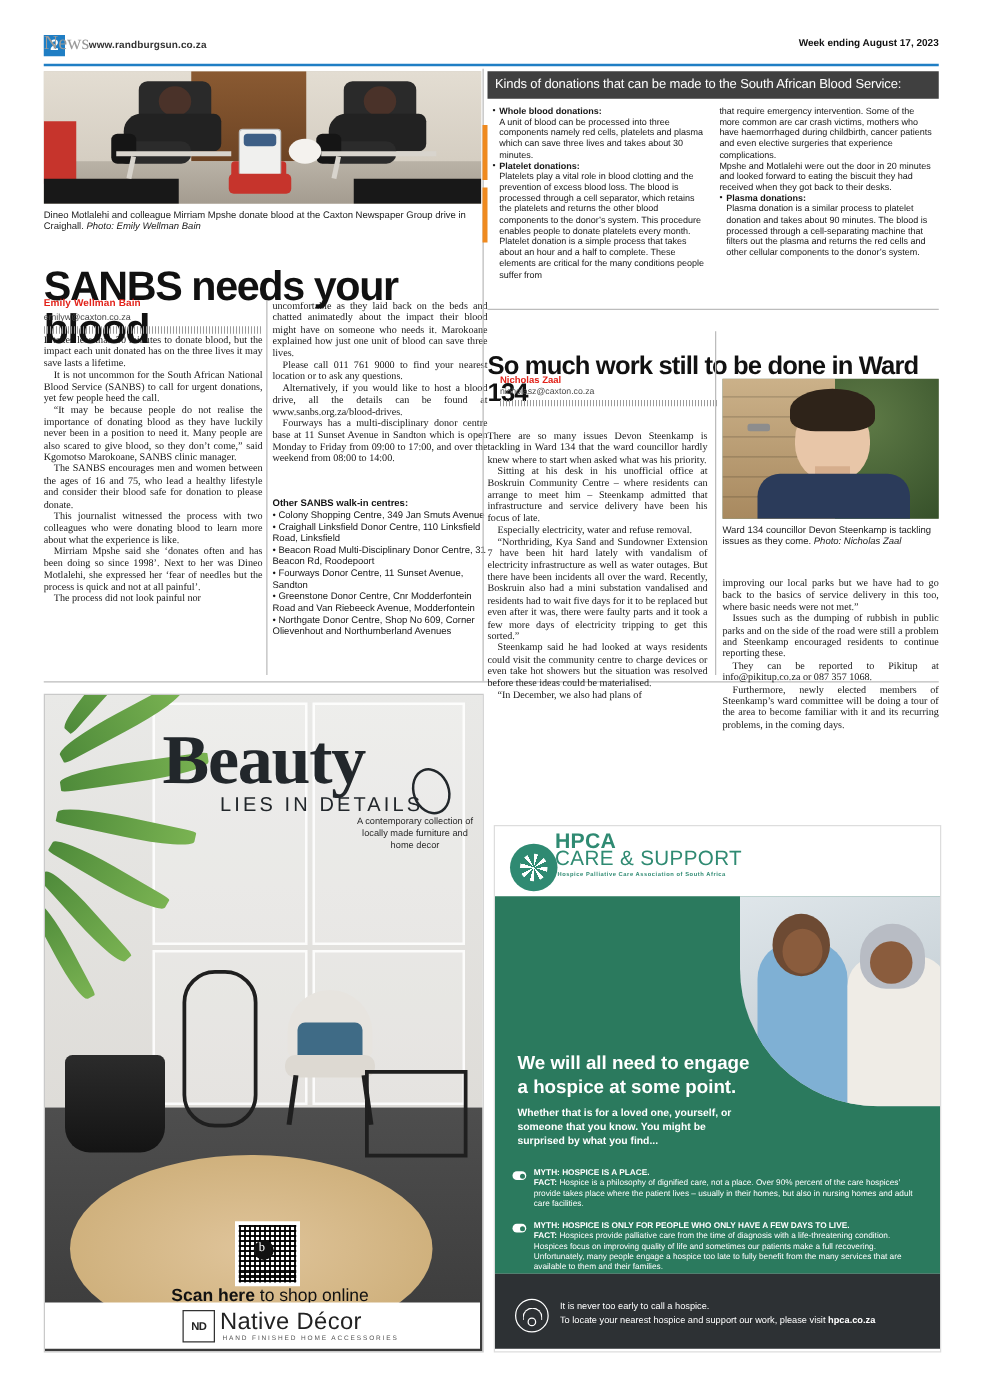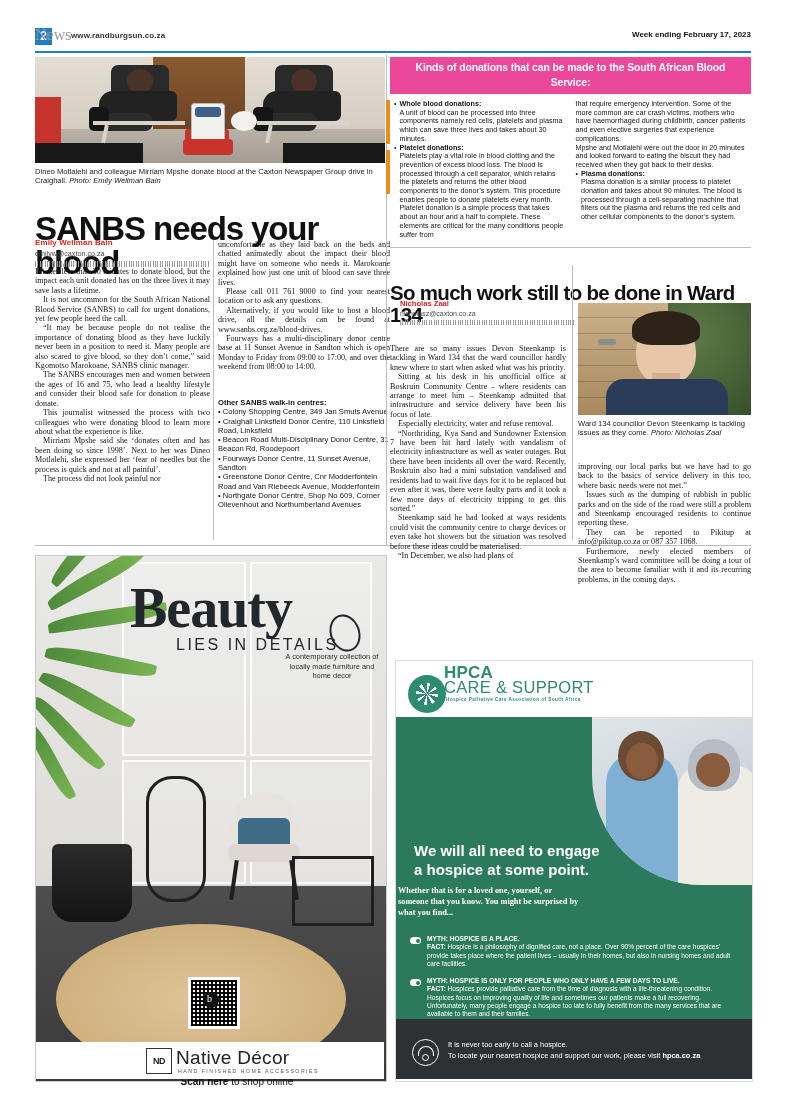--- a/index.html
+++ b/index.html
@@ -64,22 +64,22 @@
   .bodysans{font-family:"Liberation Sans",sans-serif;font-size:7.6px;line-height:9.3px;color:#151515;}
   .bodysans p{margin:0;}
   .bodysans b{font-weight:bold;}
 
   #col1-body{position:absolute;left:35px;top:267px;width:175px;}
   #col2-body{position:absolute;left:218px;top:240px;width:172px;}
   #col2-walkin{position:absolute;left:218px;top:398px;width:172px;}
 
   
   .infobox{position:absolute;left:390px;top:57px;width:361px;}
-  .infobox .bar{background:#ec4899;color:#fff;font-weight:bold;font-size:10.4px;line-height:15px;
-                padding:3px 6px 4px 6px;letter-spacing:-.1px;text-align:center;}
+  .infobox .bar{background:#404040;color:#fff;font-weight:normal;font-size:10.4px;line-height:15px;
+                padding:3px 6px 4px 6px;letter-spacing:-.1px;}
   .infobox .cols{display:flex;gap:10px;padding:6px 4px 0 4px;}
   .infobox .cols > div{width:50%;}
   .ib-text{font-family:"Liberation Sans",sans-serif;font-size:7.2px;line-height:8.7px;color:#151515;}
   .ib-text p{margin:0;}
   .ib-item{display:flex;gap:3px;}
   .ib-item .bullet{font-size:7px;line-height:8.7px;}
   .ib-item b{font-weight:bold;}
   .orange-tab{position:absolute;left:386px;top:100px;width:4px;height:44px;background:#ef8a1f;}
   .orange-tab2{position:absolute;left:386px;top:150px;width:4px;height:44px;background:#ef8a1f;}
 
@@ -134,21 +134,21 @@
           border-radius:6px 6px 20px 20px;}
   .ba-stand{position:absolute;left:256px;top:300px;width:76px;height:64px;border:3px solid #1f1f1f;}
   .ba-mirror{position:absolute;left:110px;top:220px;width:54px;height:120px;border:3px solid #1f1f1f;border-radius:26px;}
   .qrbox{position:absolute;left:188px;top:977px;width:46px;height:46px;background:#fff;padding:3px;}
   .qrgrid{width:100%;height:100%;background:
       repeating-linear-gradient(90deg,#111 0 2px,#fff 2px 4px),
       repeating-linear-gradient(0deg,#111 0 2px,transparent 2px 4px);
       background-blend-mode:multiply;}
   .qr-center{position:absolute;left:203px;top:992px;width:16px;height:16px;border-radius:50%;background:#111;}
   .qr-center::after{content:"b";position:absolute;left:4px;top:1px;color:#fff;font-size:10px;font-family:"Liberation Serif",serif;}
-  .scanhere{position:absolute;left:137px;top:1076px;width:200px;text-align:center;font-size:10px;color:#111;}
+  .scanhere{position:absolute;left:137px;top:1028px;width:200px;text-align:left;font-size:14px;color:#111;}
   .scanhere b{font-weight:bold;}
   .ndbar{position:absolute;left:36px;top:1042px;width:348px;height:37px;background:#fff;}
   .ndlogo{position:absolute;left:146px;top:1048px;width:24px;height:24px;border:1.2px solid #333;
           font-size:9px;font-weight:bold;text-align:center;line-height:24px;color:#222;letter-spacing:-.5px;}
   .ndname{position:absolute;left:176px;top:1047px;font-family:"Liberation Sans",sans-serif;font-size:19px;color:#222;letter-spacing:.3px;}
   .ndtag{position:absolute;left:178px;top:1068px;font-size:5.2px;letter-spacing:1.5px;color:#555;}
 
   
   .hpcaad{position:absolute;left:395px;top:660px;width:356px;height:420px;background:#fff;overflow:hidden;border:1px solid #ddd;}
   .hp-logo-wrap{position:absolute;left:12px;top:14px;}
@@ -164,21 +164,21 @@
   .hp-green{position:absolute;left:0;top:56px;width:356px;height:302px;background:#2b7a5e;}
   .hp-photo{position:absolute;left:196px;top:0;width:160px;height:168px;overflow:hidden;
             background:linear-gradient(160deg,#dfe6ea,#b9c4cb);border-bottom-left-radius:110px;}
   .hp-p1{position:absolute;left:14px;top:36px;width:72px;height:132px;background:#7fb0d4;border-radius:30px 30px 0 0;}
   .hp-p1h{position:absolute;left:26px;top:14px;width:46px;height:50px;background:#6d4a33;border-radius:50%;}
   .hp-p1f{position:absolute;left:34px;top:26px;width:32px;height:36px;background:#8a5c3d;border-radius:50%;}
   .hp-p2{position:absolute;left:86px;top:48px;width:80px;height:120px;background:#efece6;border-radius:24px 24px 0 0;}
   .hp-p2h{position:absolute;left:96px;top:22px;width:52px;height:52px;background:#b8bcc4;border-radius:50% 50% 40% 40%;}
   .hp-p2f{position:absolute;left:104px;top:36px;width:34px;height:34px;background:#8a5c3d;border-radius:50%;}
   .hp-heading{position:absolute;left:18px;top:124px;width:186px;color:#fff;font-size:15px;font-weight:bold;line-height:19px;}
-  .hp-sub{position:absolute;left:2px;top:168px;width:186px;color:#fff;font-size:8.3px;font-weight:bold;line-height:11px;font-family:Liberation Serif, serif;}
+  .hp-sub{position:absolute;left:18px;top:168px;width:186px;color:#fff;font-size:8.3px;font-weight:bold;line-height:11px;}
   .myths{position:absolute;left:14px;top:218px;width:330px;}
   .myth{display:flex;gap:6px;margin-bottom:9px;}
   .myth .dot{flex:0 0 auto;width:11px;height:7px;border-radius:5px;background:#fff;position:relative;margin-top:2px;}
   .myth .dot::after{content:"";position:absolute;right:1.5px;top:1.5px;width:4px;height:4px;border-radius:50%;background:#2b7a5e;}
   .myth .txt{color:#fff;font-size:6.6px;line-height:8.3px;}
   .myth .txt .q{font-weight:bold;display:block;}
   .myth .txt .a b{font-weight:bold;}
   .hp-dark{position:absolute;left:0;top:358px;width:356px;height:60px;background:#2d3134;}
   .hp-phone{position:absolute;left:16px;top:378px;width:25px;height:25px;border-radius:50%;border:1.6px solid #fff;}
   .hp-phone .h{position:absolute;left:4.5px;top:6px;width:14px;height:9px;border:1.6px solid #fff;border-radius:9px 9px 0 0;border-bottom:none;}
@@ -188,21 +188,21 @@
 </style>
 </head>
 <body>
 
 <div class="page">
 
   <div class="masthead">
     <div class="pagenum">2</div>
     <div class="siteurl">www.randburgsun.co.za</div>
     <div class="sectionname">News</div>
-    <div class="weekending">Week ending February 17, 2023</div>
+    <div class="weekending">Week ending August 17, 2023</div>
   </div>
   <div class="masthead-rule"></div>
 
   <div class="leadphoto">
     <div class="lp-wall"></div>
       <div class="lp-door"></div>
       <div class="lp-floor"></div>
     <div class="lp-red"></div>
       <div class="lp-red2"></div>
     <div class="lp-tbl"></div>

